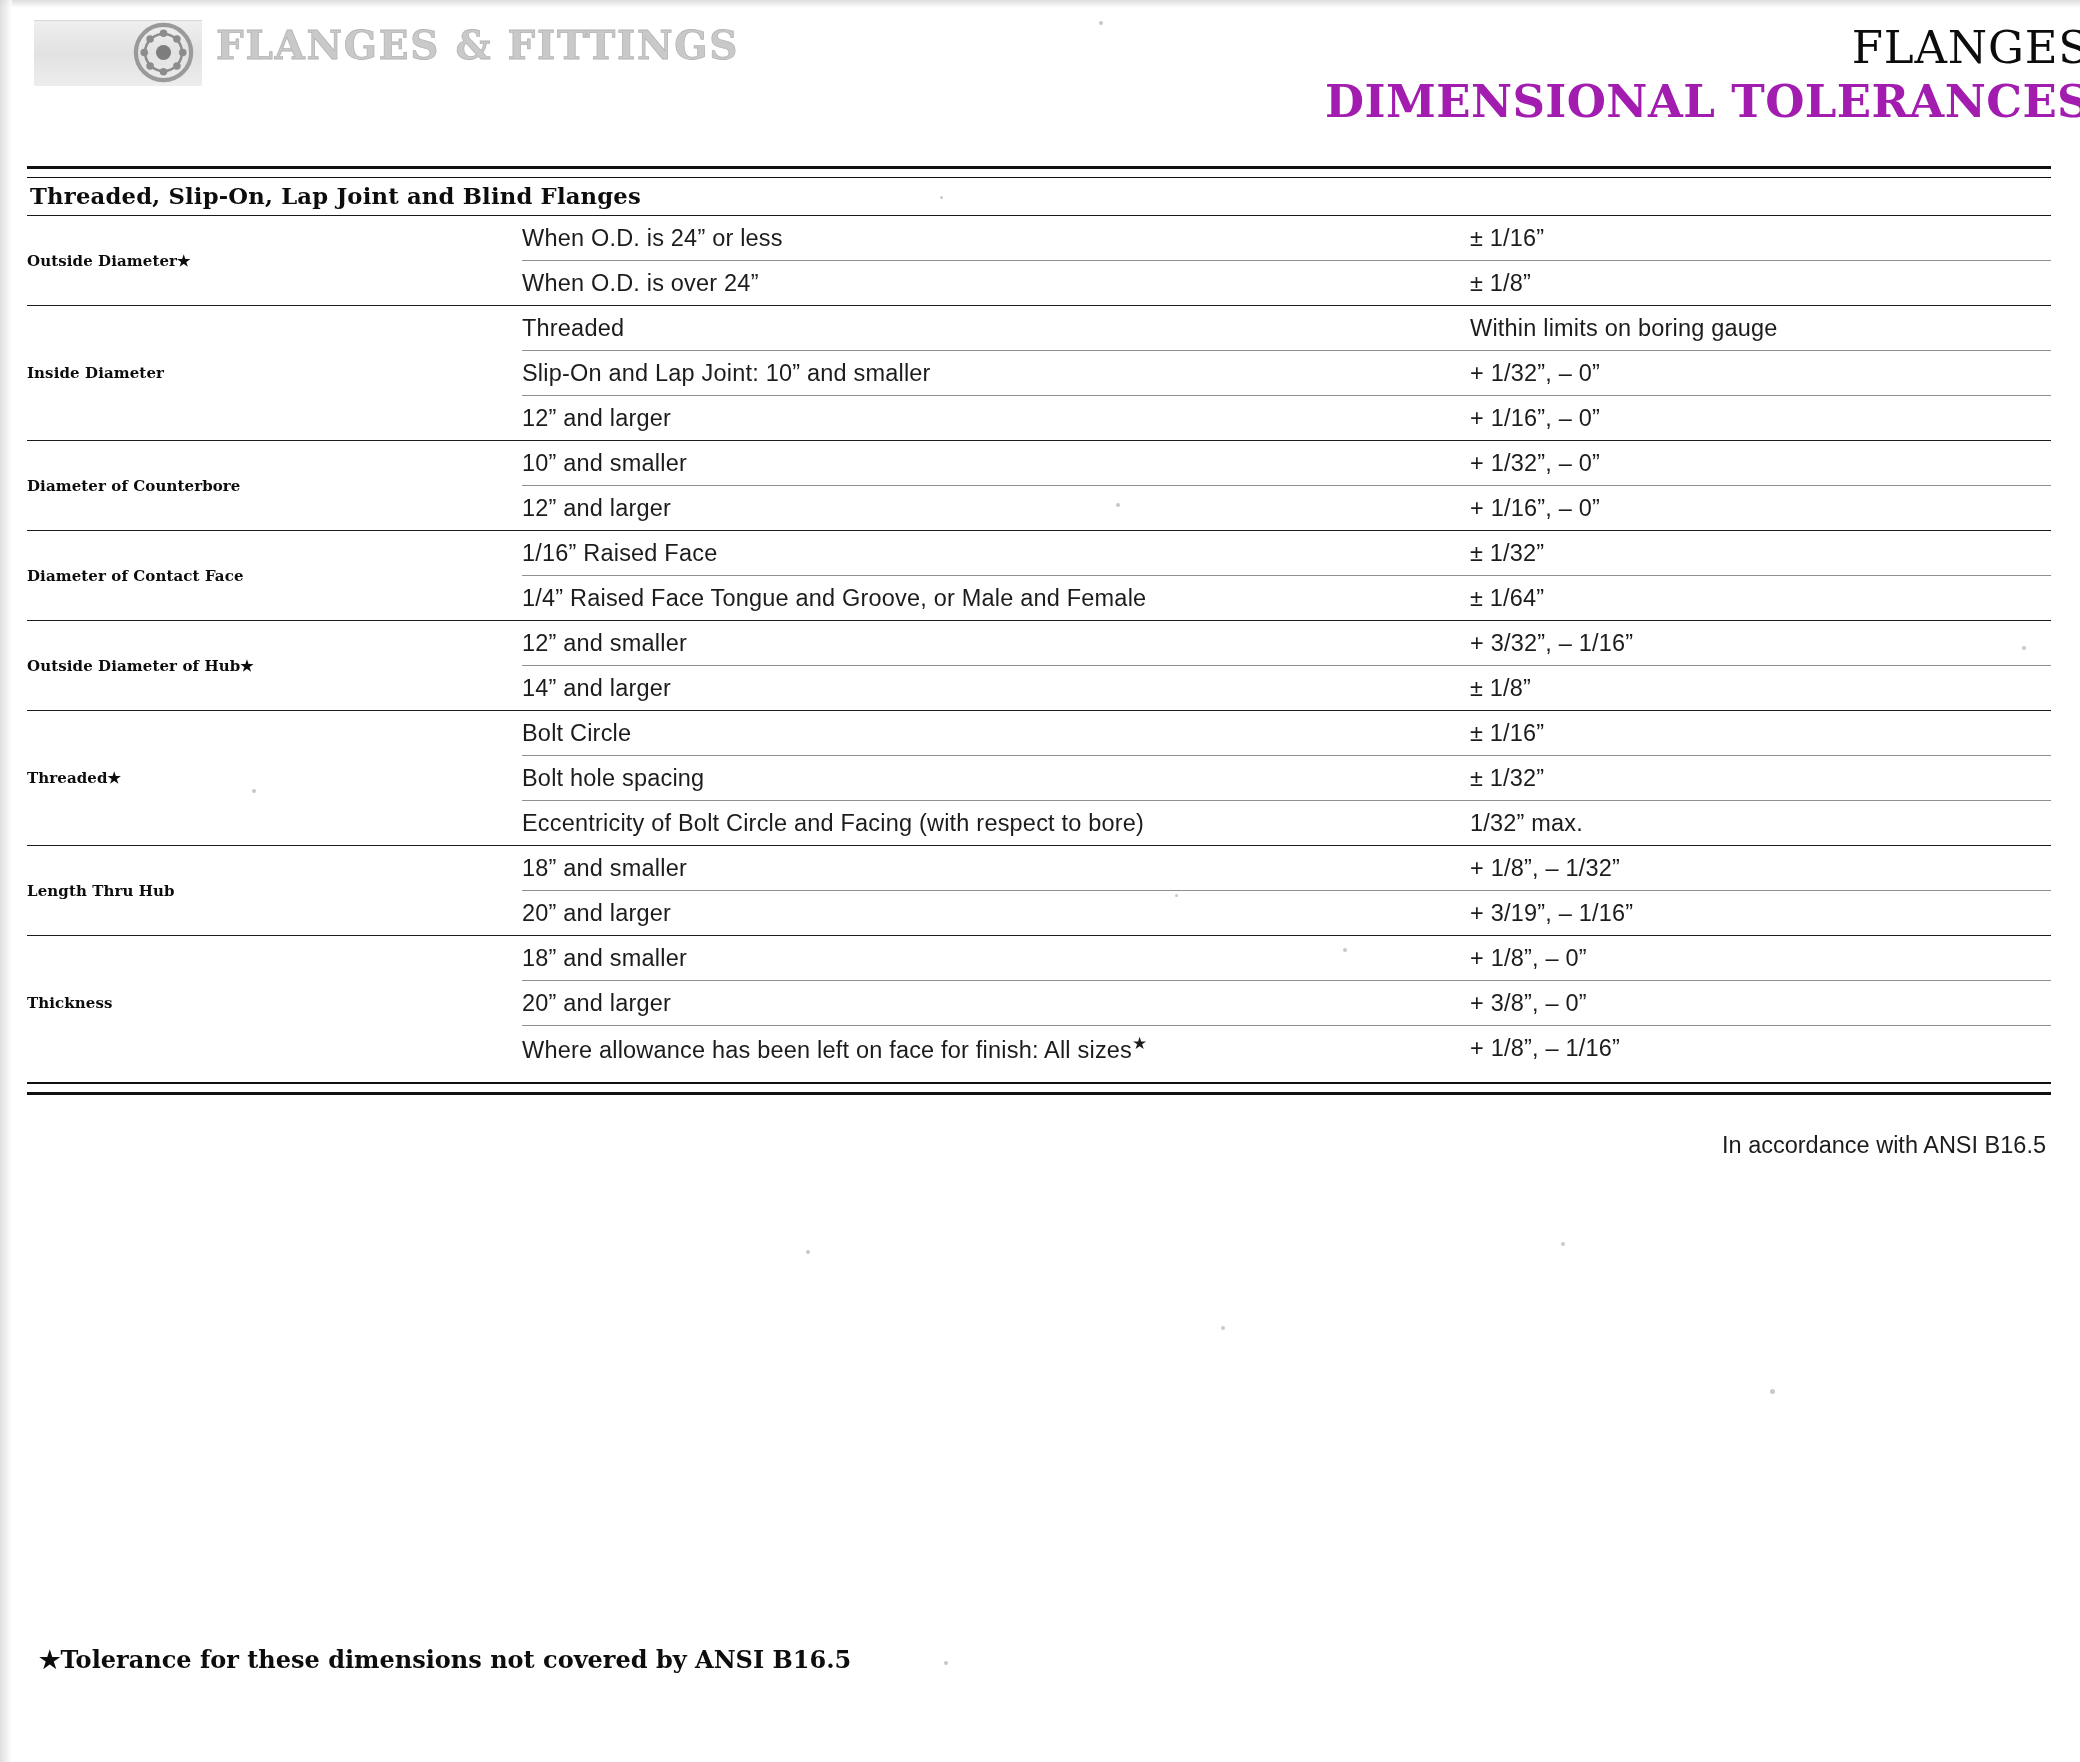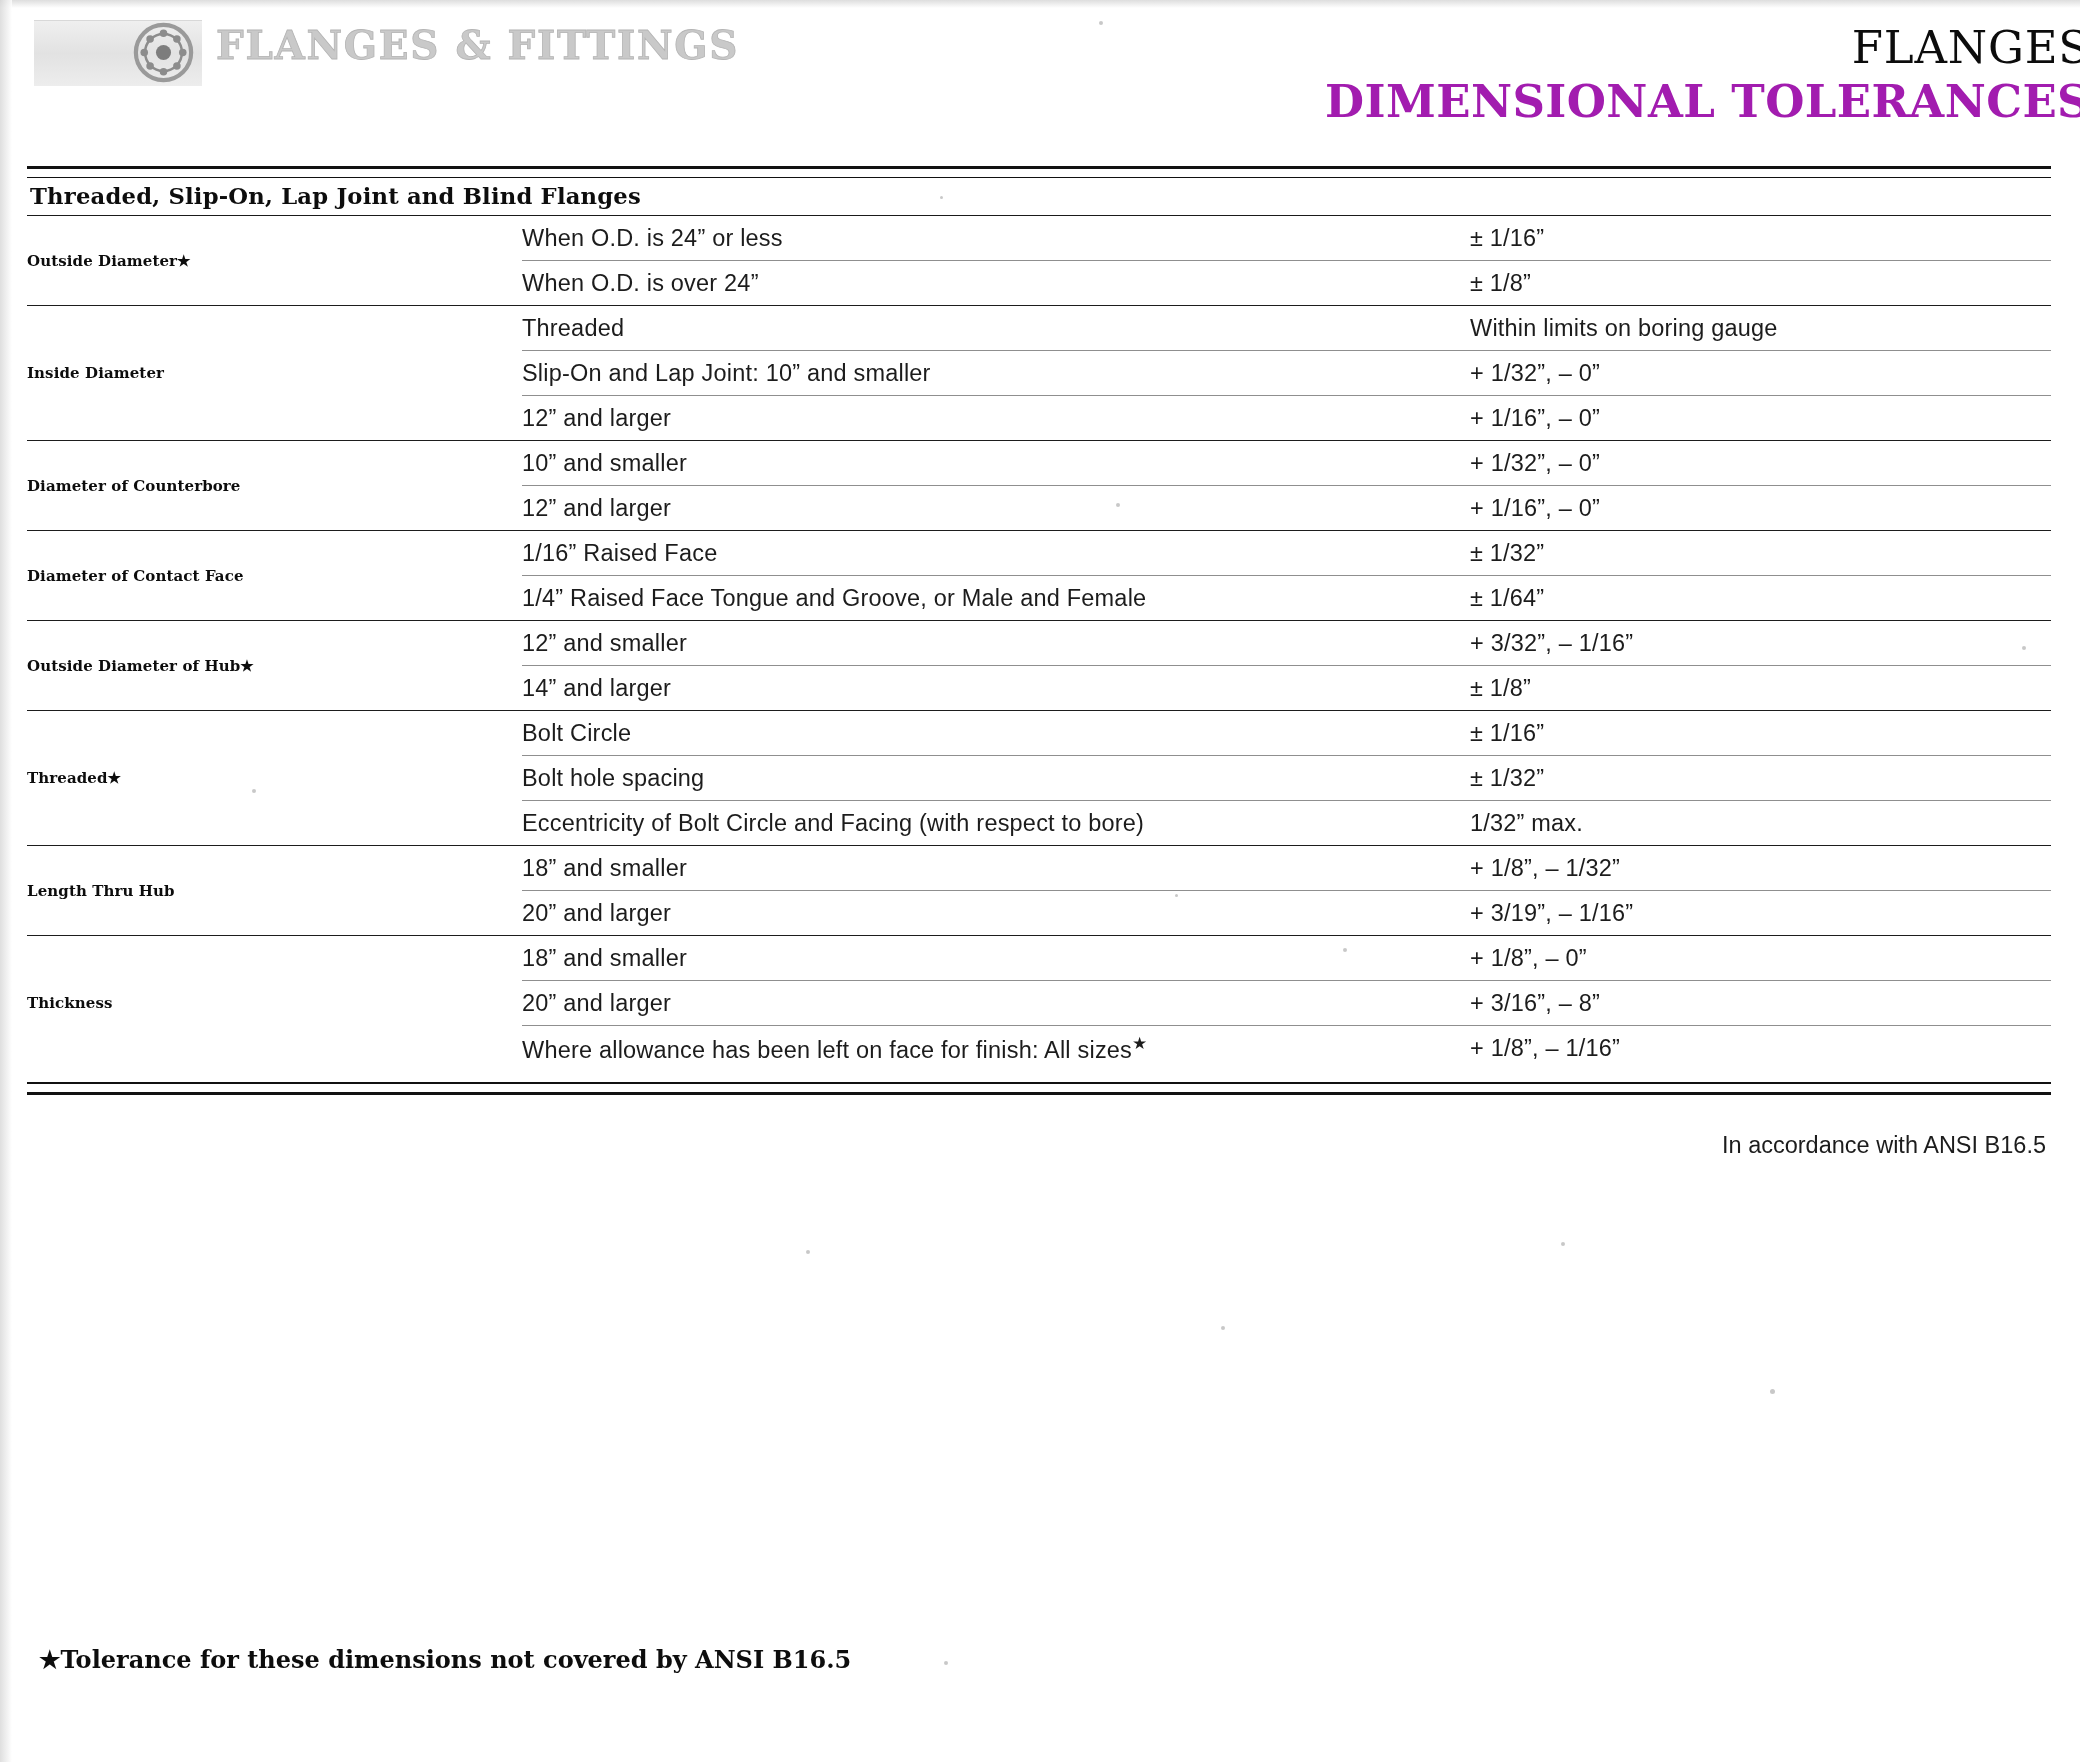--- a/index.html
+++ b/index.html
@@ -350,21 +350,21 @@
         <td class="tolv">+ 3/19”, – 1/16”</td>
       </tr>
 
       <tr class="group-start">
         <td class="label" rowspan="3">Thickness</td>
         <td class="cond">18” and smaller</td>
         <td class="tolv">+ 1/8”, – 0”</td>
       </tr>
       <tr class="sub">
         <td class="cond">20” and larger</td>
-        <td class="tolv">+ 3/16”, – 8”</td>
+        <td class="tolv">+ 3/8”, – 0”</td>
       </tr>
       <tr class="sub">
         <td class="cond"><span>Where allowance has been left on face for finish: All sizes</span><span class="footnote-mark">★</span></td>
         <td class="tolv">+ 1/8”, – 1/16”</td>
       </tr>
 
     </tbody>
   </table>
 
   <div class="rule-bottom"></div>

